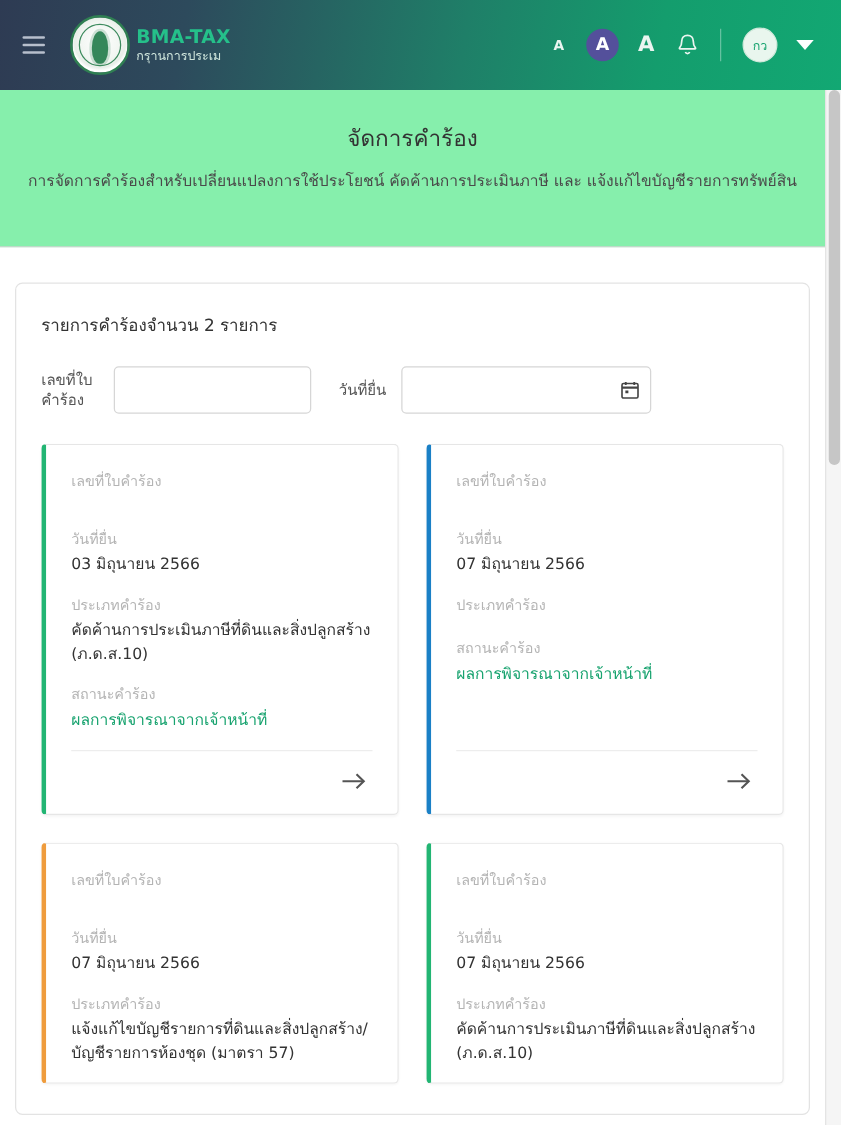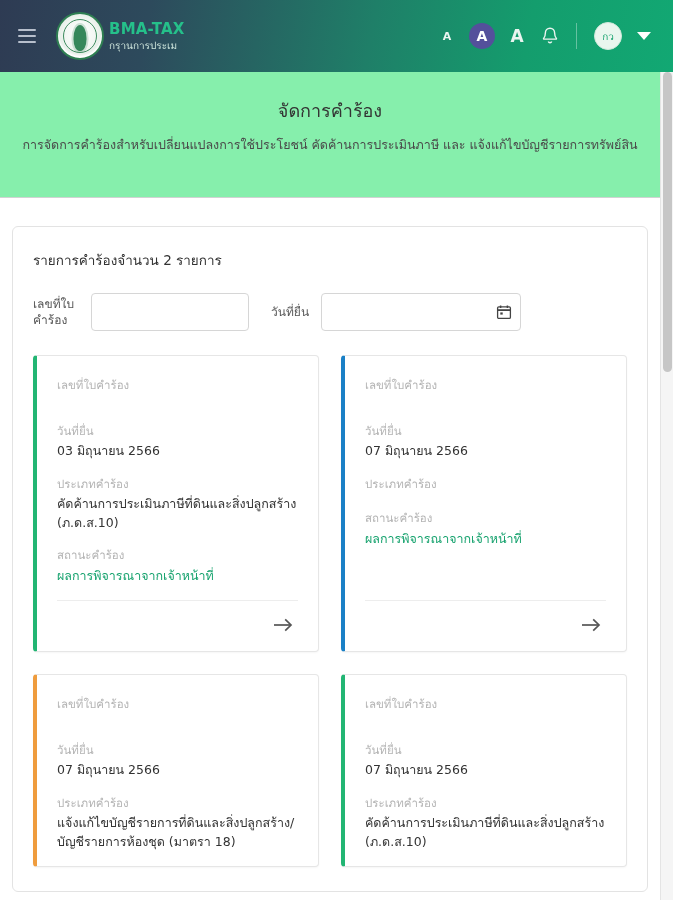--- a/index.html
+++ b/index.html
@@ -435,21 +435,21 @@
         <div class="c-block first">
           <div class="c-lab">เลขที่ใบคำร้อง</div>
           <div class="c-val"></div>
         </div>
         <div class="c-block">
           <div class="c-lab">วันที่ยื่น</div>
           <div class="c-val">07 มิถุนายน 2566</div>
         </div>
         <div class="c-block">
           <div class="c-lab">ประเภทคำร้อง</div>
-          <div class="c-val">แจ้งแก้ไขบัญชีรายการที่ดินและสิ่งปลูกสร้าง/บัญชีรายการห้องชุด (มาตรา 18)</div>
+          <div class="c-val">แจ้งแก้ไขบัญชีรายการที่ดินและสิ่งปลูกสร้าง/บัญชีรายการห้องชุด (มาตรา 57)</div>
         </div>
       </div>
 
       <div class="card" style="border-left-color:#22b573">
         <div class="c-block first">
           <div class="c-lab">เลขที่ใบคำร้อง</div>
           <div class="c-val"></div>
         </div>
         <div class="c-block">
           <div class="c-lab">วันที่ยื่น</div>

